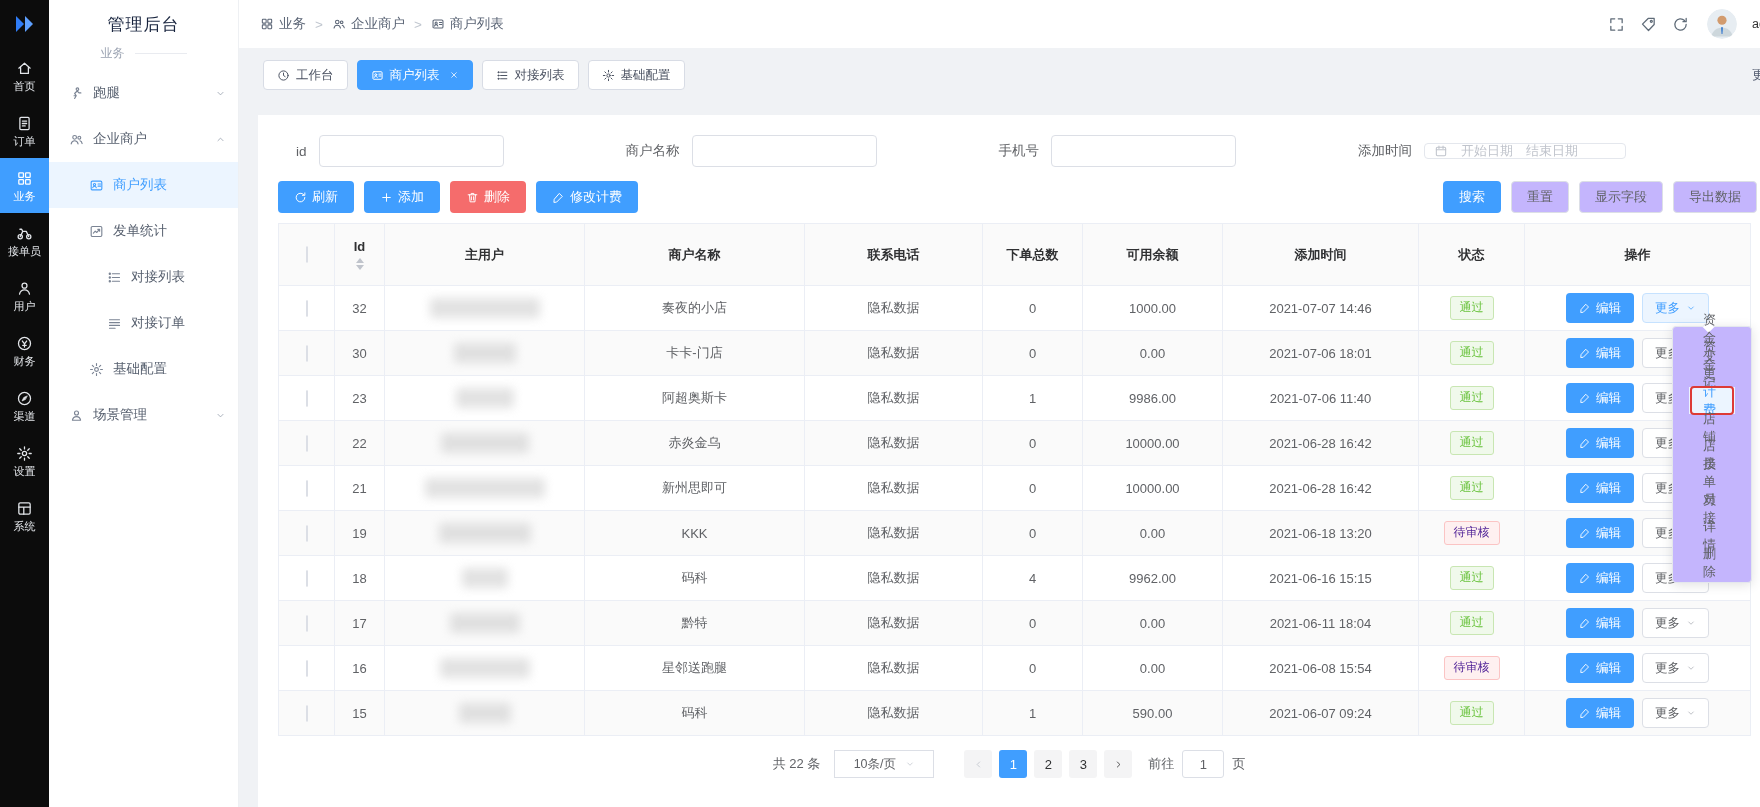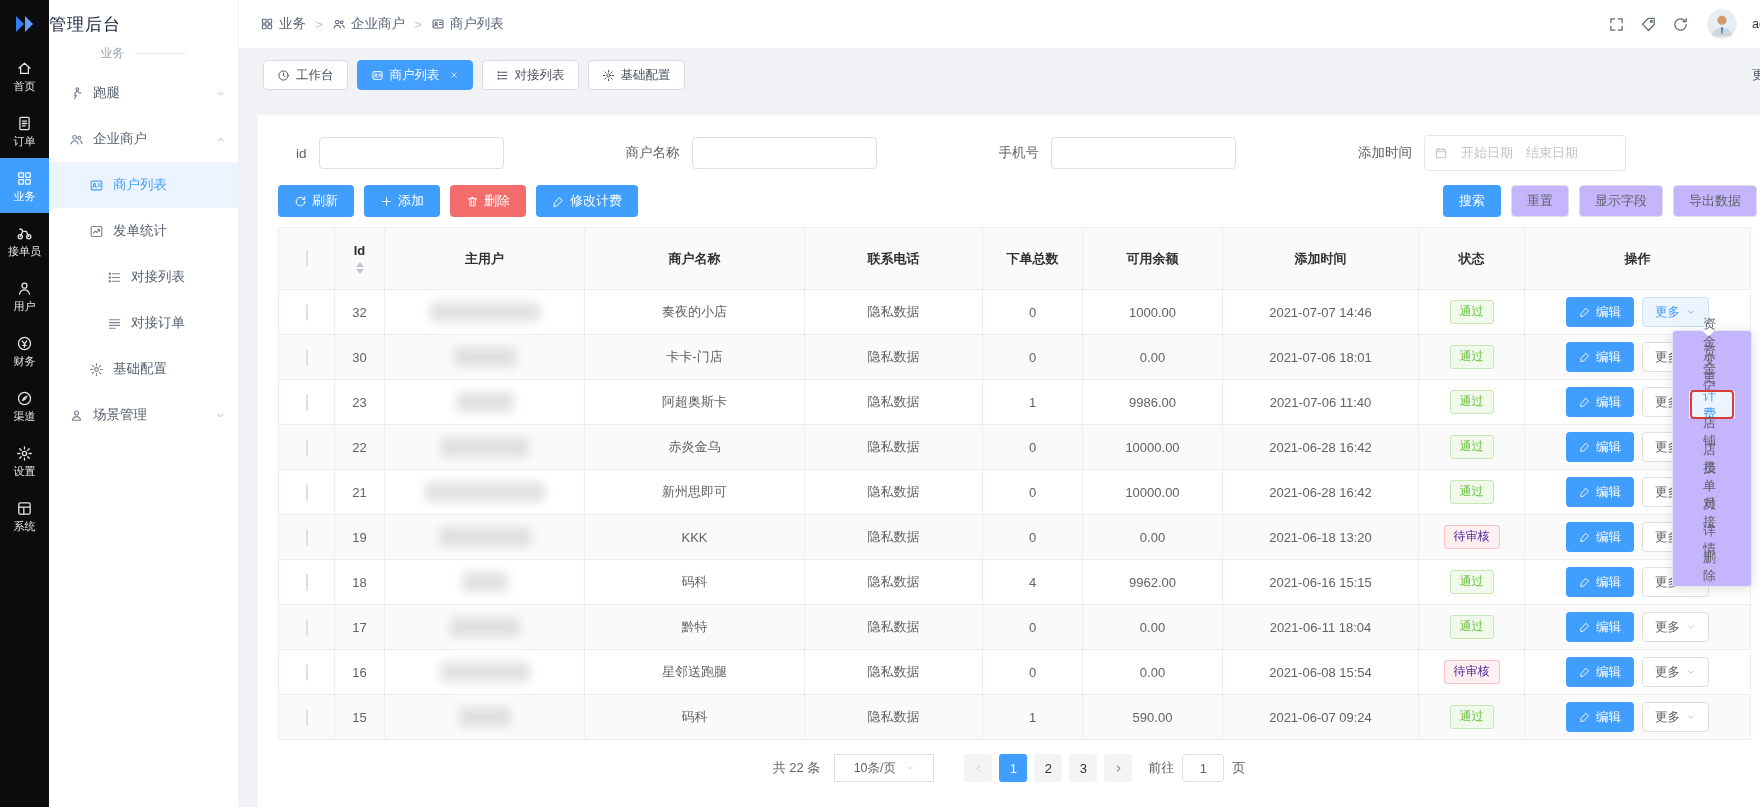--- a/index.html
+++ b/index.html
@@ -12,21 +12,21 @@
   .rail{width:49px;background:#0c0c0c;flex-shrink:0;display:flex;flex-direction:column}
   .rail-logo{height:48px;display:flex;align-items:center;justify-content:center;cursor:pointer}
   .rail-logo svg{width:24px;height:24px}
   .rail-item{display:flex;flex-direction:column;align-items:center;gap:4px;padding:12px 0 11px;color:#e2e5e9;cursor:pointer}
   .rail-item .ic svg{width:17px;height:17px}
   .rail-item span{font-size:11px;line-height:1}
   .rail-item.active{background:#409eff;color:#fff}
 
   
   .sidebar{width:190px;background:#fff;flex-shrink:0;border-right:1px solid #eef0f3;display:flex;flex-direction:column}
-  .sb-title{font-size:17px;color:#17233d;padding:13px 0 7px;letter-spacing:1px}
+  .sb-title{font-size:17px;color:#17233d;text-align:center;padding:13px 0 7px;letter-spacing:1px}
   .sb-section{display:flex;align-items:center;justify-content:center;color:#9aa2b1;font-size:12px;padding:2px 0 6px}
   .sb-section .line{width:52px;height:1px;background:#e9ebf0;margin-left:10px}
   .sb-menu{flex:1;overflow:hidden;padding-top:2px}
   .sb-item{display:flex;align-items:center;height:46px;padding:0 12px 0 20px;color:#565f6e;cursor:pointer;font-size:13.5px}
   .sb-item .mi{margin-right:9px;color:#7b8494}
   .sb-item .mi svg{width:15px;height:15px}
   .sb-item .chev{margin-left:auto;color:#9aa3b0}
   .sb-item .chev svg{width:11px;height:11px}
   .sb-item.lv2{padding-left:40px}
   .sb-item.lv3{padding-left:58px}
@@ -57,21 +57,21 @@
   .tab .close svg{width:10px;height:10px}
   .tabs-more{position:absolute;right:-18px;color:#515a6e;font-size:13px}
 
   .content{flex:1;padding:13px 0 0 19px;min-height:0}
   .card{background:#fff;height:100%;display:flex;flex-direction:column}
 
   .filters{display:flex;justify-content:space-between;padding:20px 134px 0 38px}
   .f-group{display:flex;align-items:center}
   .f-label{color:#606266;margin-right:12px;font-size:13.5px;white-space:nowrap}
   .f-input{width:185px;height:32px;border:1px solid #dcdfe6;border-radius:4px;background:#fff;padding:0 10px;font-size:13px;color:#606266;outline:none}
-  .f-range{width:202px;height:36px;border:1px solid #e4e7ed;border-radius:4px;display:flex;align-items:center;padding:0 9px;gap:13px;cursor:pointer}
+  .f-range{width:202px;height:16px;border:1px solid #e4e7ed;border-radius:4px;display:flex;align-items:center;padding:0 9px;gap:13px;cursor:pointer}
   .f-range .ic{color:#c0c4cc}
   .f-range .ic svg{width:14px;height:14px}
   .ph{color:#c0c4cc;font-size:13px;white-space:nowrap}
 
   .toolbar{display:flex;align-items:center;padding:14px 3px 0 20px}
   .tb-left{display:flex;gap:10px}
   .tb-right{margin-left:auto;display:flex;gap:10px}
   .btn{height:32px;border-radius:4px;border:1px solid transparent;display:inline-flex;align-items:center;gap:5px;padding:0 15px;font-size:13px;cursor:pointer;background:#c4b5fd;white-space:nowrap}
   .btn .ic svg{width:13px;height:13px}
   .btn-primary{background:#409eff;color:#fff}

